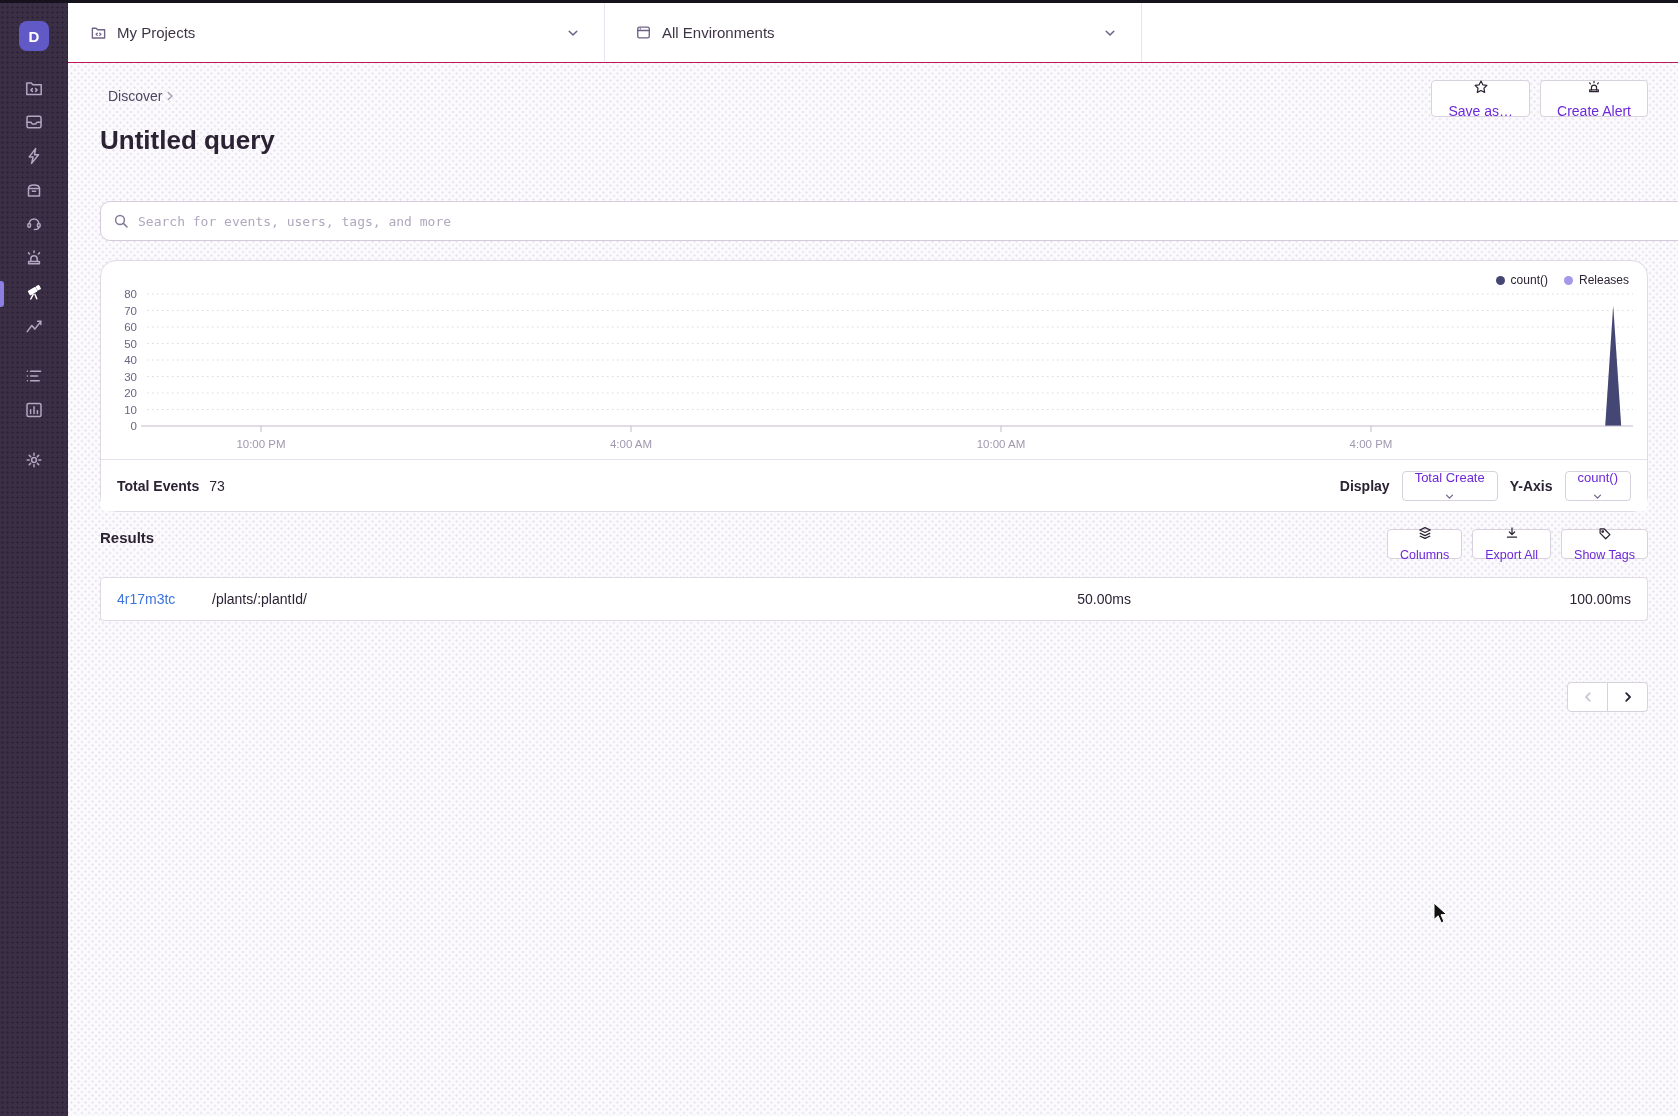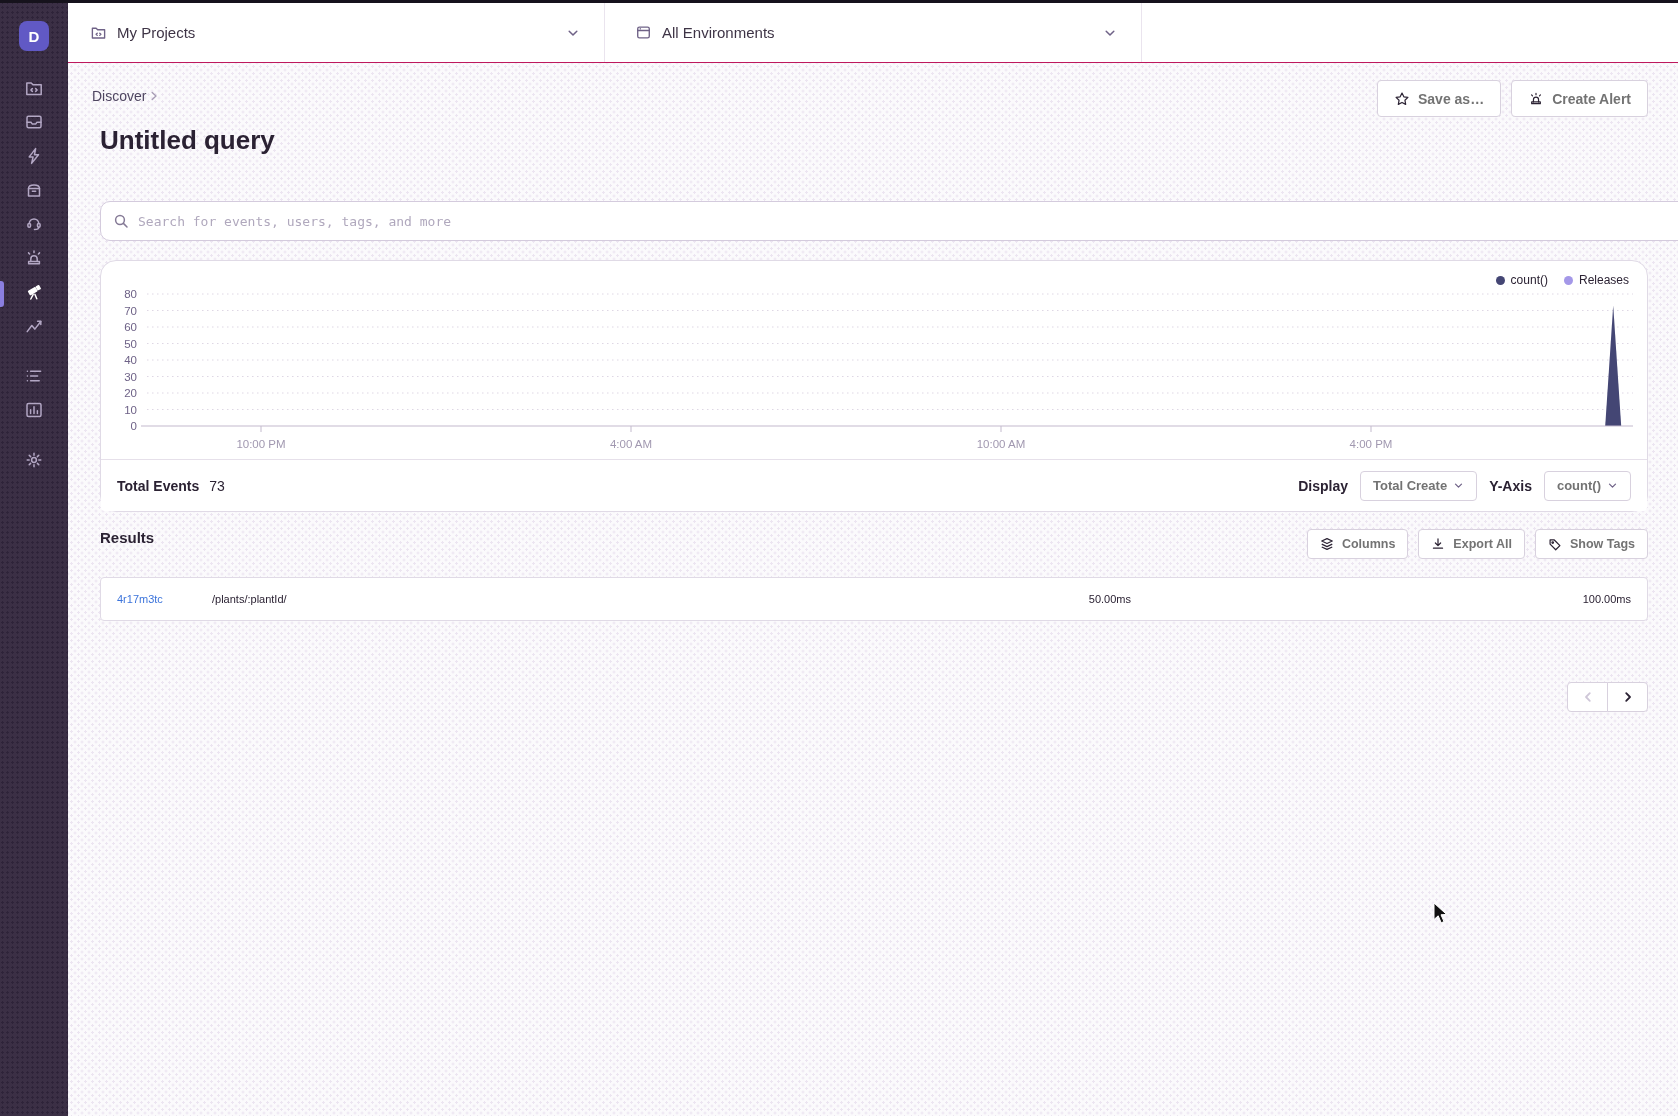--- a/index.html
+++ b/index.html
@@ -44,29 +44,29 @@
   .tb-close { color:#2b2233; margin-right:14px; display:flex; cursor:pointer; }
 
   
   .main {
     position:absolute; left:68px; top:63px; right:0; bottom:0;
     background-color:#fbfafc;
     background-image:radial-gradient(#ece5f1 1px, transparent 1.2px), radial-gradient(#ece5f1 1px, transparent 1.2px);
     background-position:0 0, 3.5px 3.5px;
     background-size:7px 7px;
   }
-  .breadcrumb { position:absolute; left:24px; top:25px; display:flex; align-items:center; gap:2px; font-size:14px; color:#4e4560; }
+  .breadcrumb { position:absolute; left:40px; top:25px; display:flex; align-items:center; gap:2px; font-size:14px; color:#4e4560; }
   .bc-link { cursor:pointer; }
   .bc-chev { color:#a79cb5; display:flex; }
   .page-title { position:absolute; left:32px; top:62px; font-size:26px; font-weight:600; color:#2b2233; cursor:text; }
   .header-actions { position:absolute; top:17px; right:30px; display:flex; gap:10px; }
 
   .btn { display:inline-flex; align-items:center; justify-content:center; gap:8px;
-         background:#fff; border:1px solid #d8d1de; border-radius:4px; color:#737373;
-         font-weight:700; cursor:pointer; font-family:inherit; }
+         background:#fff; border:1px solid #d8d1de; border-radius:4px; color:#6d28d9;
+         font-weight:400; cursor:pointer; font-family:inherit;flex-direction:column; }
   .btn-lg { height:37px; padding:0 16px; font-size:14px; }
   .btn-sm { height:30px; padding:0 12px; font-size:12.5px; }
   .btn .bicon { display:flex; color:#2b2233; }
 
   .searchbar { position:absolute; left:32px; top:138px; width:1588px; height:40px;
     background:#fff; border:1px solid #d4cbdd; border-radius:10px;
     display:flex; align-items:center; padding:0 12px; }
   .search-icon { color:#857a96; display:flex; }
   .searchbar input { flex:1; border:none; outline:none; background:transparent; margin-left:9px;
     font-family:"DejaVu Sans Mono", monospace; font-size:13px; color:#2b2233; }
@@ -95,21 +95,21 @@
   .results-title { font-size:15px; font-weight:700; color:#2b2233; }
   .results-actions { margin-left:auto; display:flex; gap:10px; }
 
   .table { position:absolute; left:32px; top:514px; width:1548px; border:1px solid #e0dae6; border-radius:4px; overflow:hidden; background:#fff; }
   .thead { display:grid; grid-template-columns:95px 1fr 480px 500px; height:41px; align-items:center;
     background:#faf9fb; font-size:11px; font-weight:700; letter-spacing:0.4px; color:#4a4158;
     border-bottom:1px solid #e5dfe9; }
   .th { padding:0 16px; display:flex; align-items:center; gap:5px; cursor:pointer; white-space:nowrap; }
   .th.num { justify-content:flex-end; }
   .sort-arrow { font-size:12px; color:#4a4158; }
-  .trow { display:grid; grid-template-columns:95px 1fr 480px 500px; height:42px; align-items:center; font-size:11px; color:#2b2233; }
+  .trow { display:grid; grid-template-columns:95px 1fr 480px 500px; height:42px; align-items:center; font-size:14px; color:#2b2233; }
   .td { padding:0 16px; white-space:nowrap; }
   .td.num { text-align:right; }
   .link { color:#3c74db; cursor:pointer; }
 
   .pager { position:absolute; top:619px; right:30px; display:flex; }
   .pager-btn { width:41px; height:30px; background:#fff; border:1px solid #d8d1de;
     display:flex; align-items:center; justify-content:center; cursor:pointer; }
   .pager-prev { border-radius:4px 0 0 4px; color:#cfc7d8; }
   .pager-next { border-radius:0 4px 4px 0; margin-left:-1px; color:#2b2233; }
 

